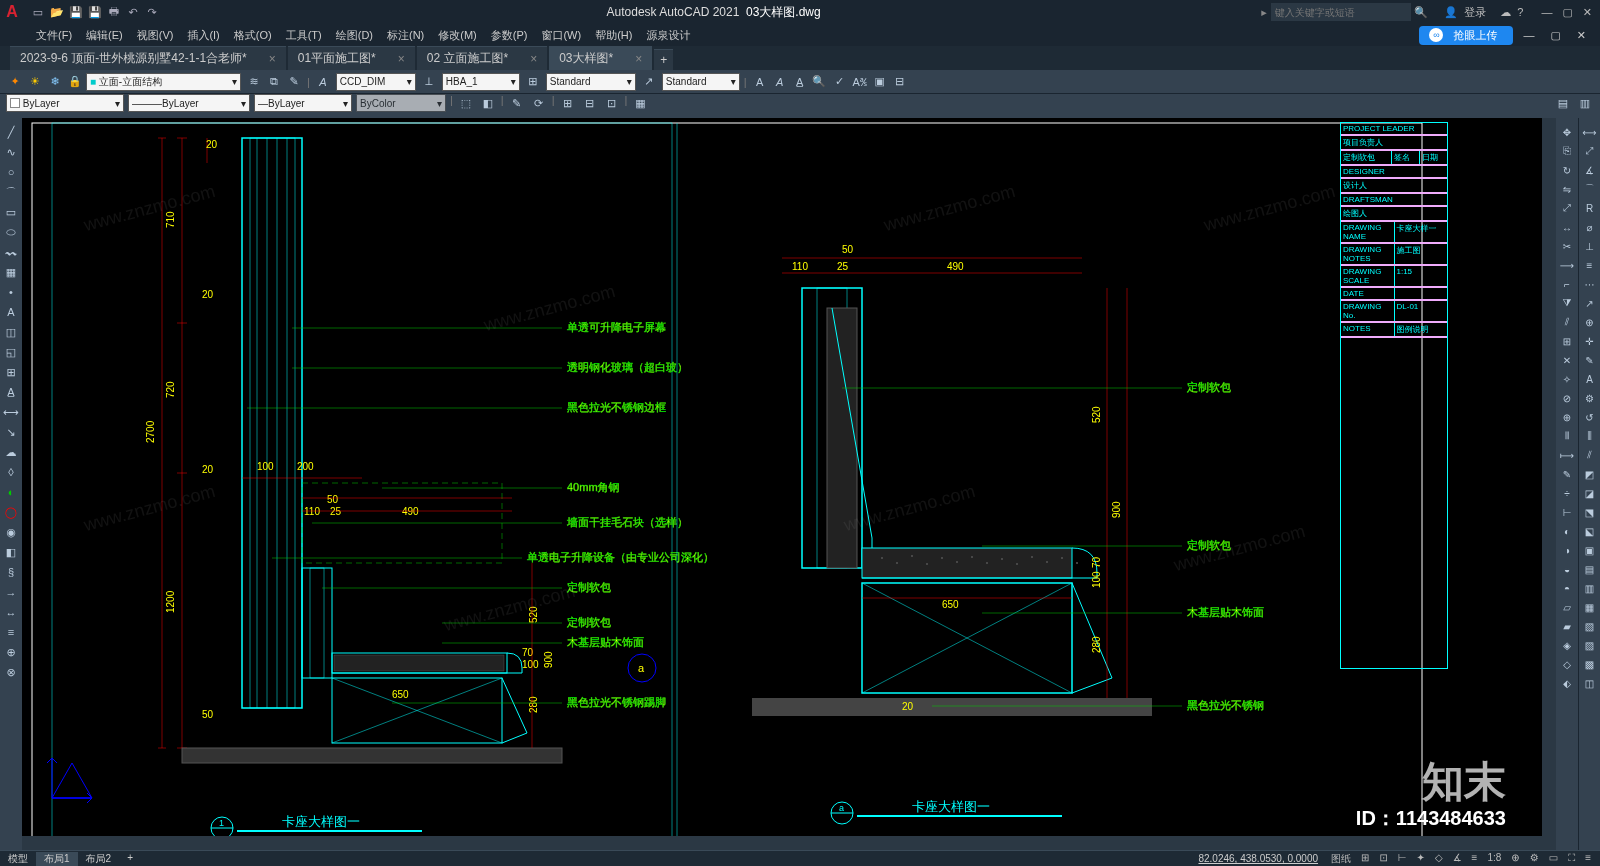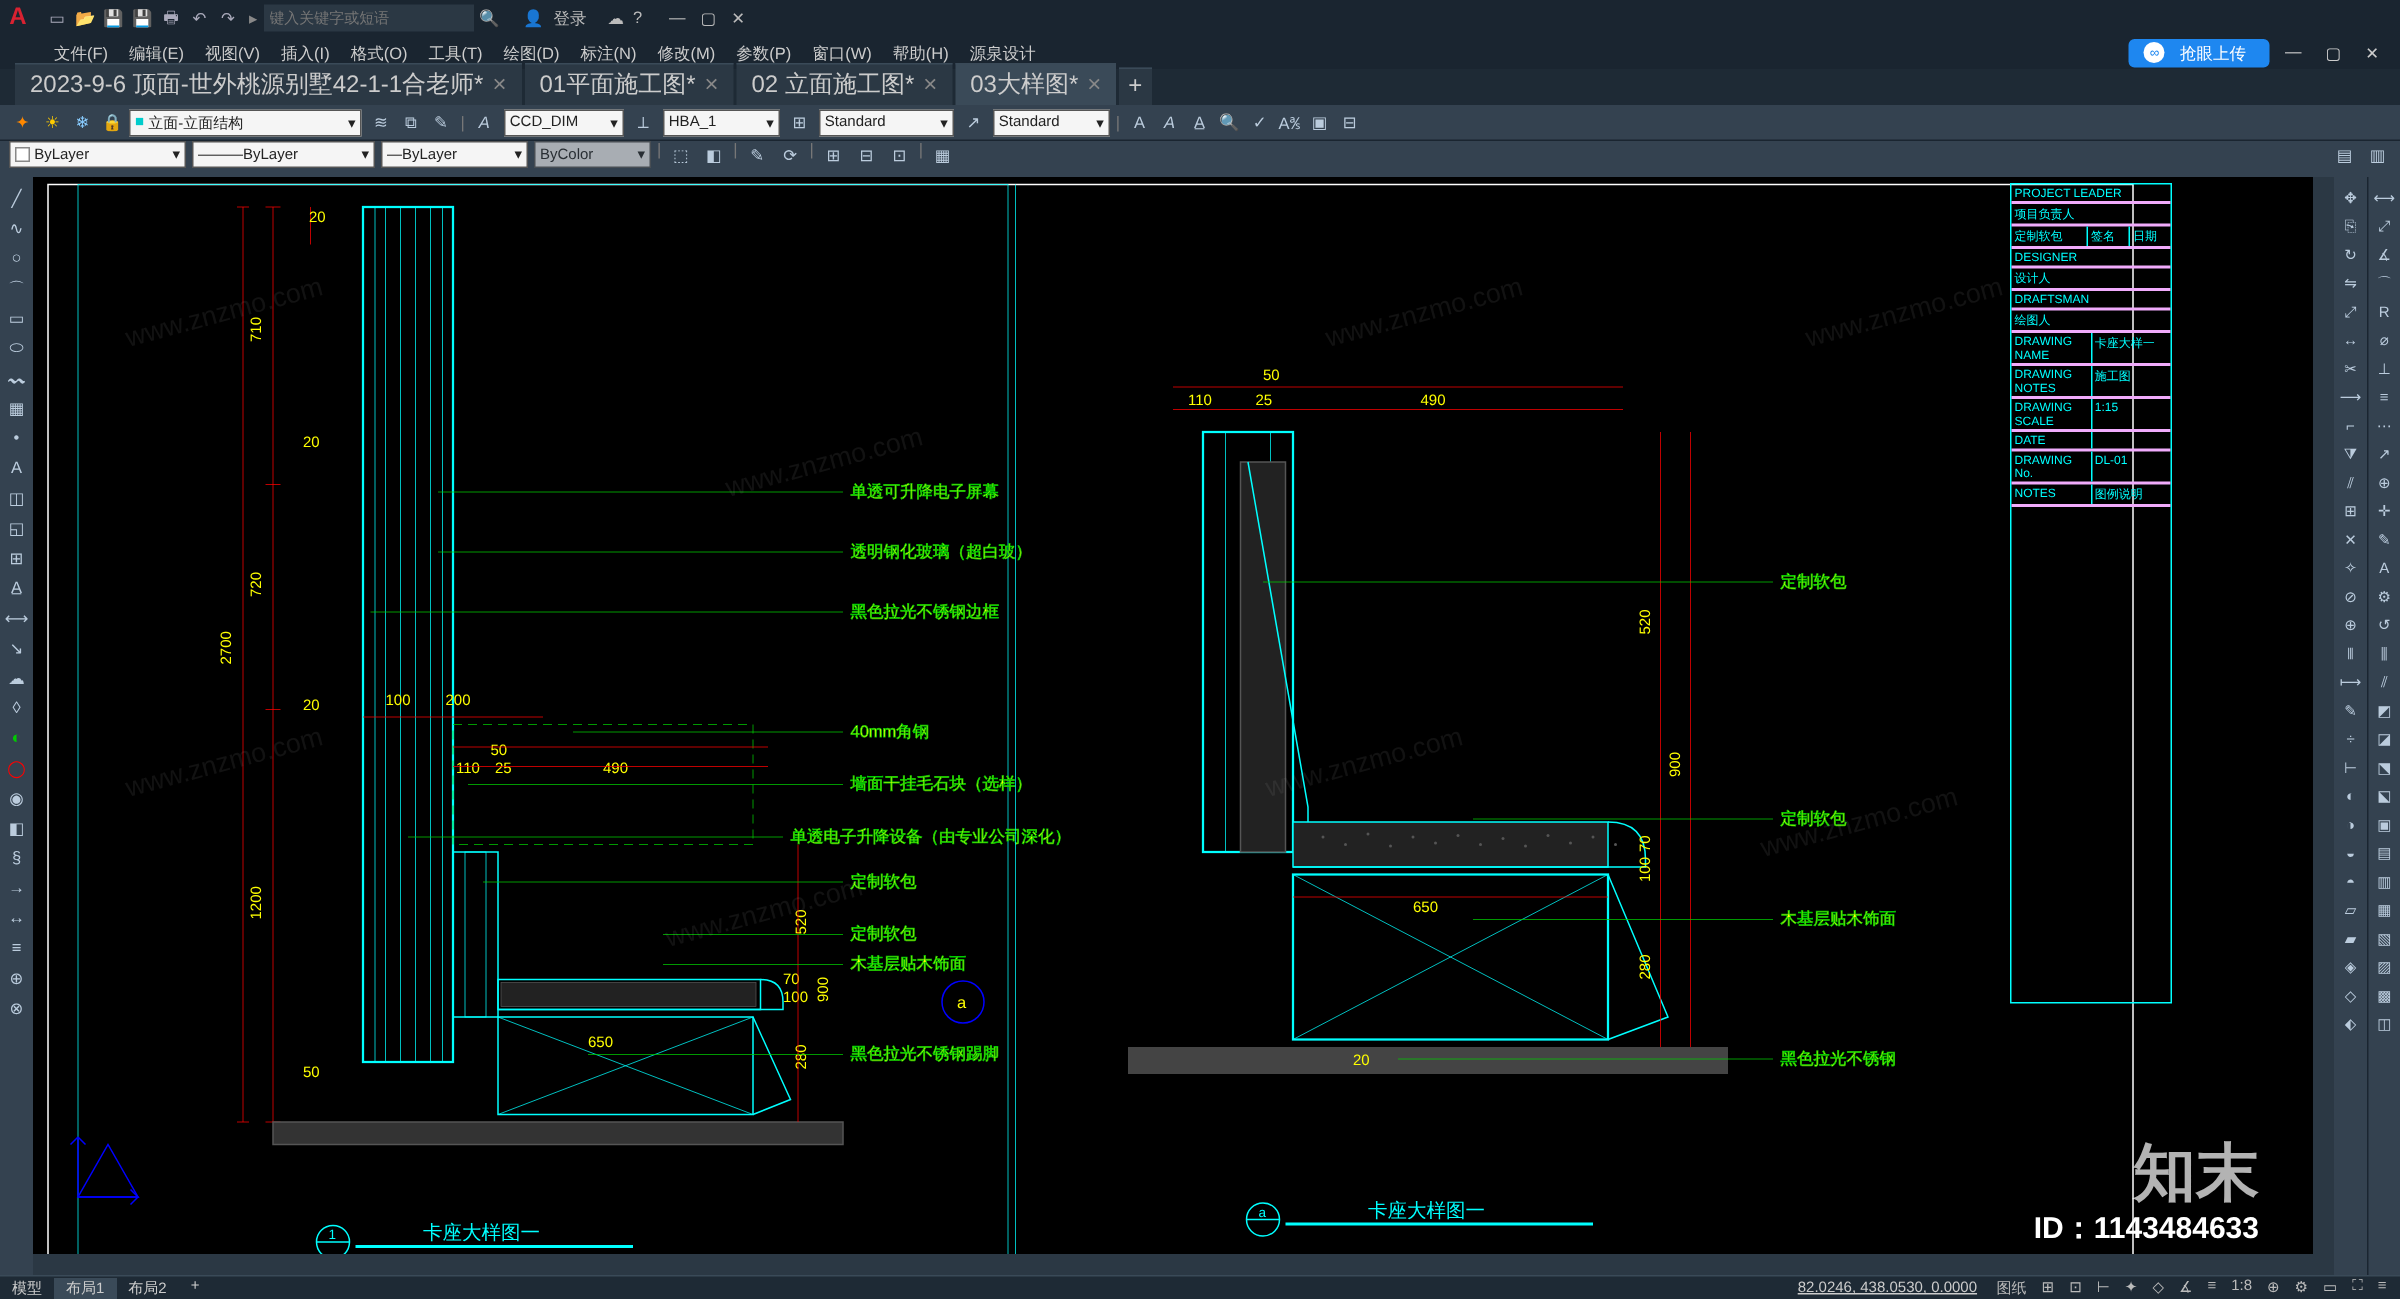--- a/index.html
+++ b/index.html
@@ -18,21 +18,21 @@
 
 
 .menubar { height:22px; background:#1a2530; display:flex; align-items:center; gap:2px; padding-left:30px; color:#ccc; font-size:11px; }
 .menubar span { padding:0 6px; cursor:default; }
 .menubar .right { margin-left:auto; display:flex; gap:4px; align-items:center; padding-right:8px; }
 .upload-btn { background:#1e87f0; color:#fff; padding:2px 10px; border-radius:4px; display:flex; gap:4px; align-items:center; }
 .upload-btn .ic { background:#fff; color:#1e87f0; border-radius:50%; width:14px; height:14px; display:flex; align-items:center; justify-content:center; font-size:9px; }
 
 
 .filetabs { height:24px; background:#1e2a35; display:flex; align-items:flex-end; padding-left:10px; }
-.ftab { background:#2b3844; padding:3px 10px; margin-right:2px; border-top:1px solid #3a4a58; font-size:16px; color:#ccc; display:flex; gap:6px; align-items:center; }
+.ftab { background:#2b3844; padding:3px 10px; margin-right:2px; border-top:1px solid #3a4a58; font-size:12px; color:#ccc; display:flex; gap:22px; align-items:center; }
 .ftab .x { color:#888; }
 
 
 .toolbar1 { height:24px; background:#344250; display:flex; align-items:center; gap:4px; padding:0 6px; border-bottom:1px solid #1a2530; }
 .toolbar1 .grp { display:flex; gap:2px; align-items:center; }
 .toolbar1 .combo { background:#f5f5f5; color:#222; border:1px solid #555; height:18px; font-size:10px; padding:0 3px; display:flex; align-items:center; }
 .toolbar1 .ic { width:18px; height:18px; display:flex; align-items:center; justify-content:center; color:#bcd; }
 
 .toolbar2 { height:24px; background:#344250; display:flex; gap:4px; padding:0 6px; }
 .toolbar2 .combo { background:#f5f5f5; color:#222; border:1px solid #555; height:18px; font-size:10px; padding:0 3px; display:flex; align-items:center; }
@@ -84,20 +84,23 @@
 <div class="titlebar">
   <div class="logo">A</div>
   <div class="qat">
     <span>▭</span>
     <span>📂</span>
     <span>💾</span>
     <span>💾</span>
     <span>🖶</span>
     <span>↶</span>
     <span>↷</span>
+  </div>
+  <div class="title">
+    <span>Autodesk AutoCAD 2021</span>&nbsp;&nbsp;<span class="fname">03大样图.dwg</span>
   </div>
   <div style="display:flex;gap:4px;align-items:center;padding-right:6px">
     <span style="color:#888">▸</span>
     <input class="search" placeholder="键入关键字或短语" style="">
     <span style="color:#aaa">🔍</span>
   </div>
   <div class="user">
     <span>👤</span>
     <span>登录</span>
     <span style="margin-left:8px">☁</span>
@@ -199,21 +202,21 @@
     <span class="ic">A℁</span>
     <span class="ic">▣</span>
     <span class="ic">⊟</span>
   </div>
 </div>
 
 <div class="toolbar2">
   <div class="combo" style="width:118px"><span style="background:#fff;width:10px;height:10px;display:inline-block;border:1px solid #888"></span>&nbsp;<span>ByLayer</span><span style="margin-left:auto">▾</span></div>
   <div class="combo" style="width:122px">——— <span>ByLayer</span><span style="margin-left:auto">▾</span></div>
   <div class="combo" style="width:98px">— <span>ByLayer</span><span style="margin-left:auto">▾</span></div>
-  <div class="combo" style="width:78px;opacity:.6">
+  <div class="combo" style="width:90px;opacity:.6">
       <span>ByColor</span>
       <span style="margin-left:auto">▾</span>
     </div>
   <span style="color:#777">|</span>
   <span class="ic">⬚</span>
   <span class="ic">◧</span>
   <span style="color:#777">|</span>
   <span class="ic">✎</span>
   <span class="ic">⟳</span>
   <span style="color:#777">|</span>

